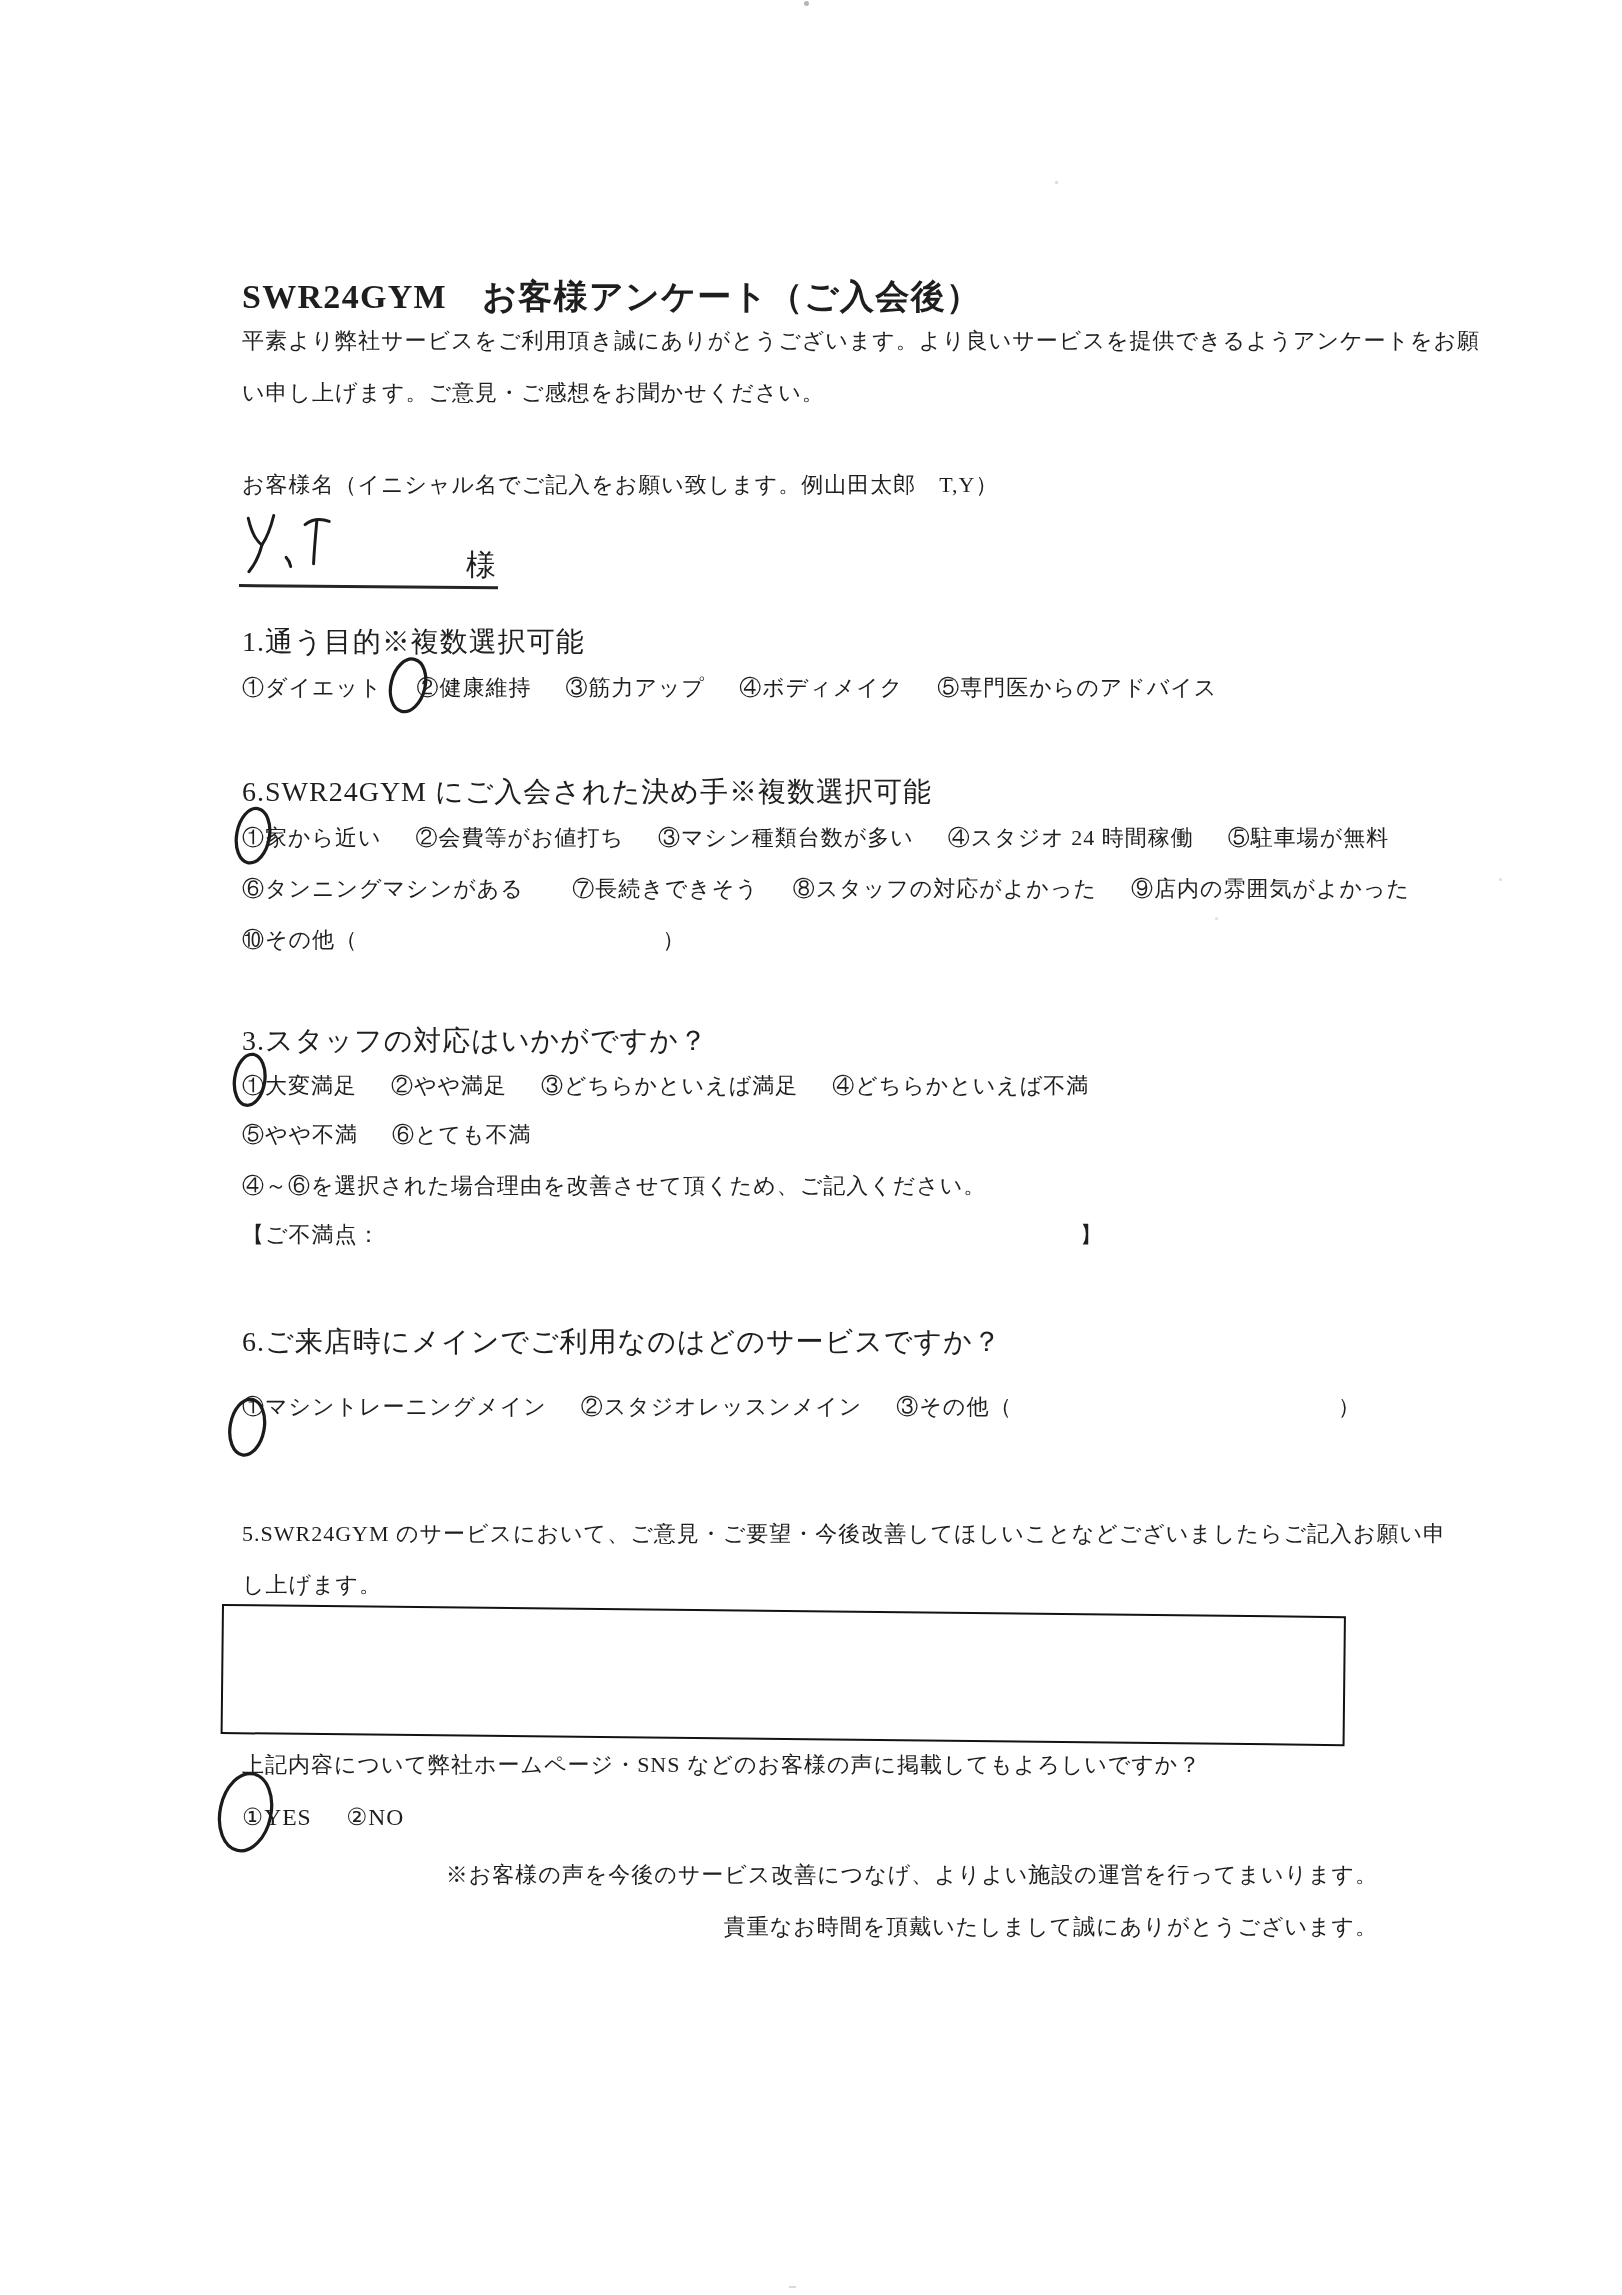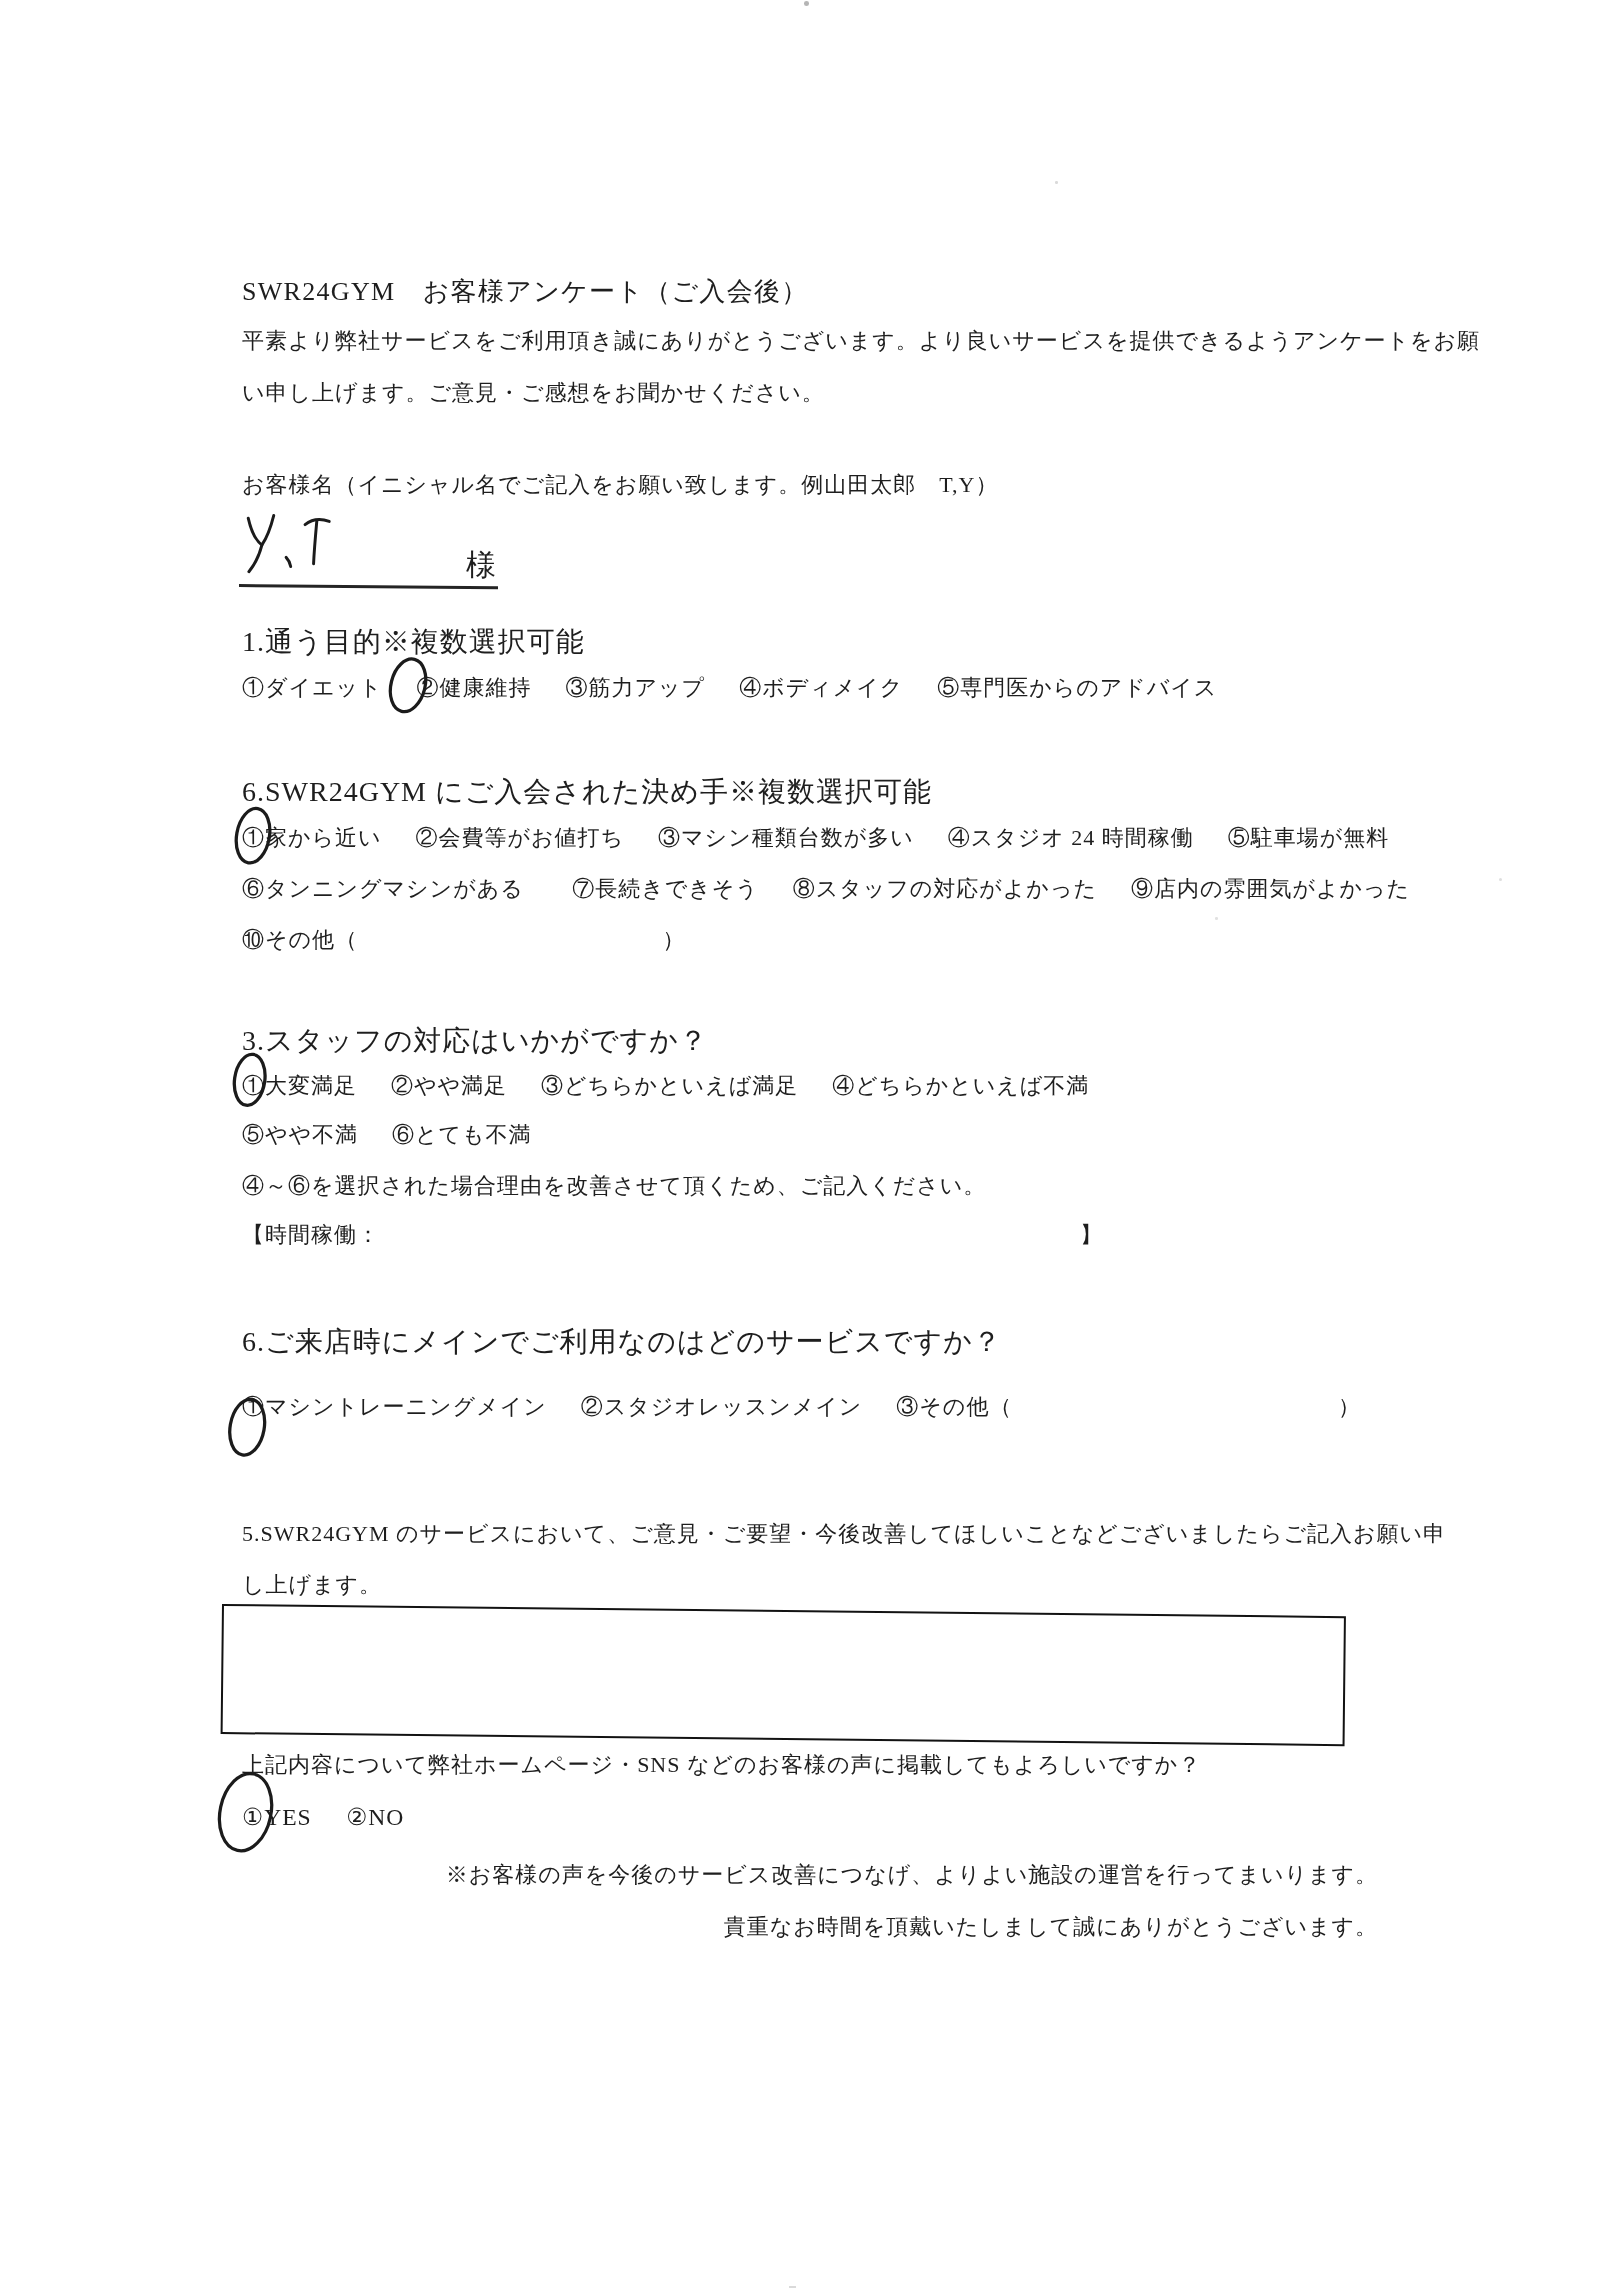--- a/index.html
+++ b/index.html
@@ -12,21 +12,21 @@
     font-family:"Liberation Serif","DejaVu Serif",serif;
     color:#1e1e1e;
   }
   .line{
     position:absolute;
     left:242px;
     white-space:nowrap;
     font-size:22px;
     letter-spacing:1px;
   }
-  .title{font-size:26px;font-weight:400;letter-spacing:1.3px;}
+  .title{font-size:34px;font-weight:700;letter-spacing:1.3px;}
   .sec-title{font-size:28px;}
   .opt{display:inline-block;margin-right:27.5px;}
   .opt:last-child{margin-right:0;}
   .right-align{left:auto;right:245px;}
   .honorific{font-size:30px;letter-spacing:0;}
   .underline{
     position:absolute;left:239px;top:584px;
     width:259px;height:2.6px;background:#242424;
     transform:rotate(0.5deg);transform-origin:left center;
   }
@@ -104,21 +104,21 @@
     <span class="opt">①大変満足</span>
     <span class="opt">②やや満足</span>
     <span class="opt">③どちらかといえば満足</span>
     <span class="opt">④どちらかといえば不満</span>
   </div>
   <div class="line" style="top:1120px;">
     <span class="opt">⑤やや不満</span>
     <span class="opt">⑥とても不満</span>
   </div>
   <div class="line" style="top:1171px;">④～⑥を選択された場合理由を改善させて頂くため、ご記入ください。</div>
-  <div class="line" style="top:1220px;">【時間稼働：</div>
+  <div class="line" style="top:1220px;">【ご不満点：</div>
   <div class="line bracket-close">】</div>
   <svg class="hand-svg" style="left:226px;top:1047px;" width="50" height="67" viewBox="0 0 76 102">
     <ellipse class="hand-stroke" stroke-width="5" cx="36" cy="50" rx="23" ry="39" transform="rotate(8 36 50)"></ellipse>
   </svg>
 
   <div class="line sec-title" style="top:1323px;">6.ご来店時にメインでご利用なのはどのサービスですか？</div>
   <div class="line" style="top:1392px;">
     <span class="opt">①マシントレーニングメイン</span>
     <span class="opt">②スタジオレッスンメイン</span>
     <span class="opt" style="margin-right:0;">③その他（</span>

